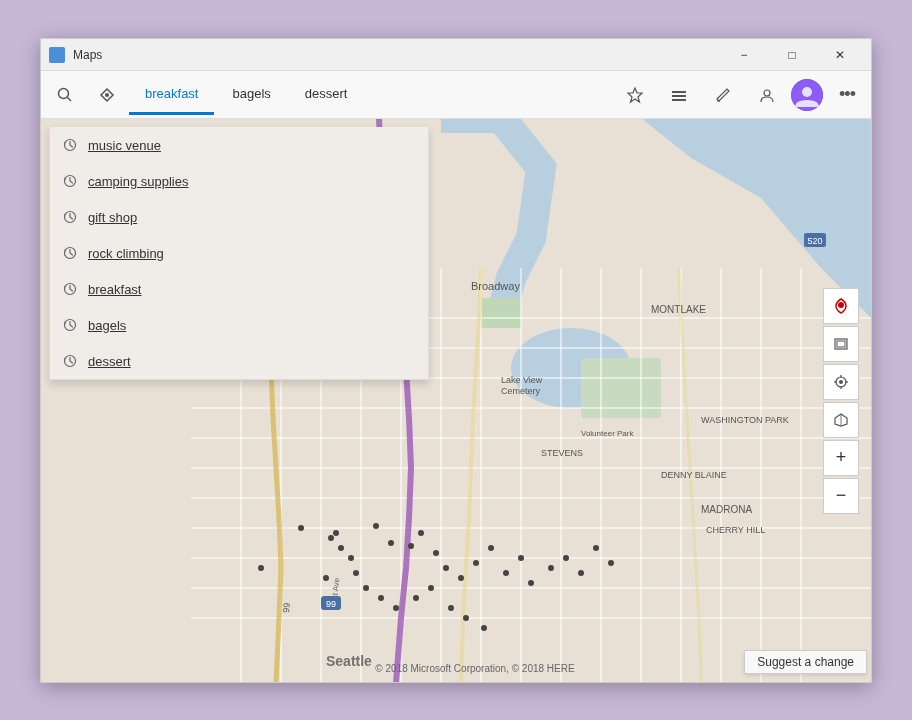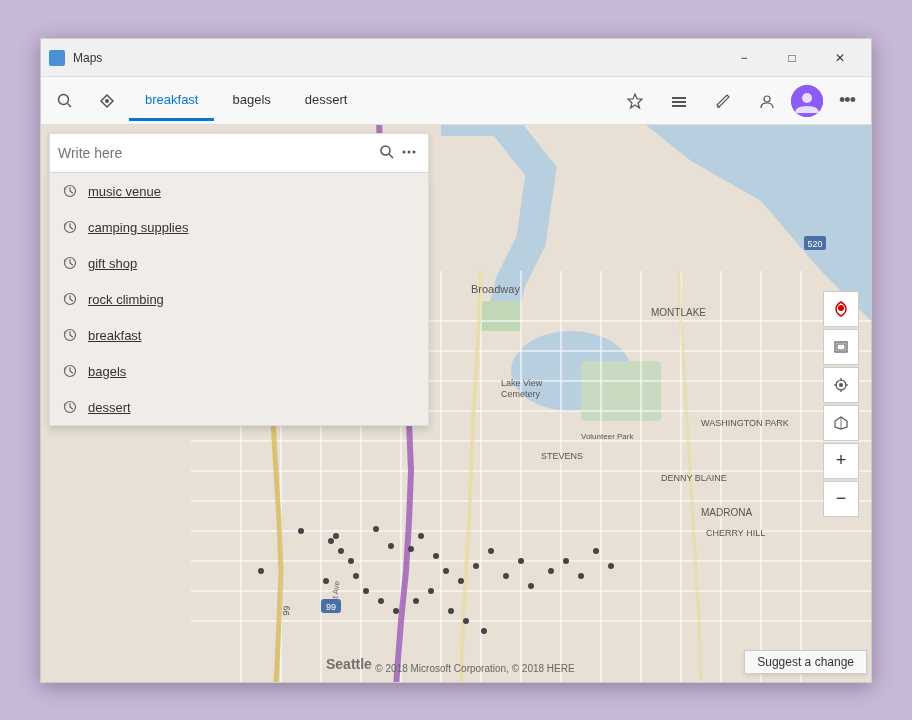--- a/index.html
+++ b/index.html
@@ -12,21 +12,21 @@
       background: #fff;
       border: 1px solid #ccc;
       box-shadow: 0 4px 20px rgba(0,0,0,0.3);
       display: flex;
       flex-direction: column;
       overflow: hidden;
     }
 
     
     .title-bar {
-      height: 38px;
+      height: 32px;
       background: #f0f0f0;
       display: flex;
       align-items: center;
       padding: 0 8px;
       border-bottom: 1px solid #ddd;
       flex-shrink: 0;
     }
     .title-bar-icon {
       width: 16px; height: 16px;
       background: #4a90d9;
@@ -424,36 +424,20 @@
         <rect x="763" y="115" width="22" height="14" rx="2" fill="#4a6fa5"></rect>
         <text x="774" y="126" font-size="9" fill="#fff" text-anchor="middle">520</text>
         <rect x="280" y="478" width="20" height="14" rx="3" fill="#4a6fa5"></rect>
         <text x="290" y="489" font-size="9" fill="#fff" text-anchor="middle">99</text>
 
         <text x="540" y="318" font-size="8" fill="#555">Volunteer Park</text>
       </svg>
     </div>
 
     <div class="search-overlay">
-      <div class="search-box">
-        <input class="search-input" type="text" placeholder="Write here" style="">
-        <button class="search-btn">
-          <svg width="14" height="14" viewBox="0 0 14 14">
-            <circle cx="5.5" cy="5.5" r="4.5" stroke="#555" stroke-width="1.5" fill="none"></circle>
-            <line x1="9" y1="9" x2="13" y2="13" stroke="#555" stroke-width="1.5"></line>
-          </svg>
-        </button>
-        <button class="search-more-btn">
-          <svg width="14" height="14" viewBox="0 0 14 14">
-            <circle cx="2" cy="7" r="1.5" fill="#555"></circle>
-            <circle cx="7" cy="7" r="1.5" fill="#555"></circle>
-            <circle cx="12" cy="7" r="1.5" fill="#555"></circle>
-          </svg>
-        </button>
-      </div>
       <div class="dropdown">
         <div class="dropdown-item">
           <span class="dropdown-icon">
             <svg width="14" height="14" viewBox="0 0 14 14" fill="none">
               <circle cx="7" cy="7" r="5.5" stroke="#666" stroke-width="1.2"></circle>
               <path d="M7 3.5 L7 7 L9.5 9" stroke="#666" stroke-width="1.2" stroke-linecap="round"></path>
               <path d="M2.5 4.5 L1 3 L1 5.5 L3.5 5.5 Z" fill="#666" opacity="0.6"></path>
             </svg>
           </span>
           <span class="dropdown-text">music venue</span>

